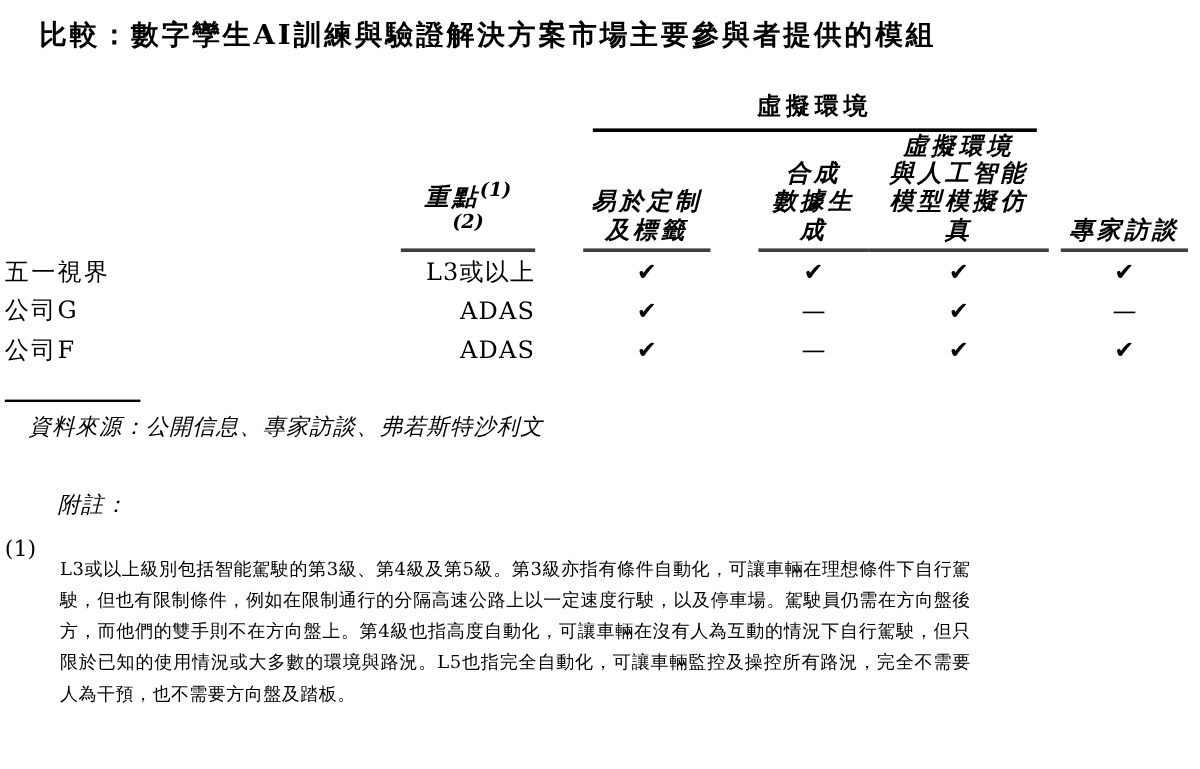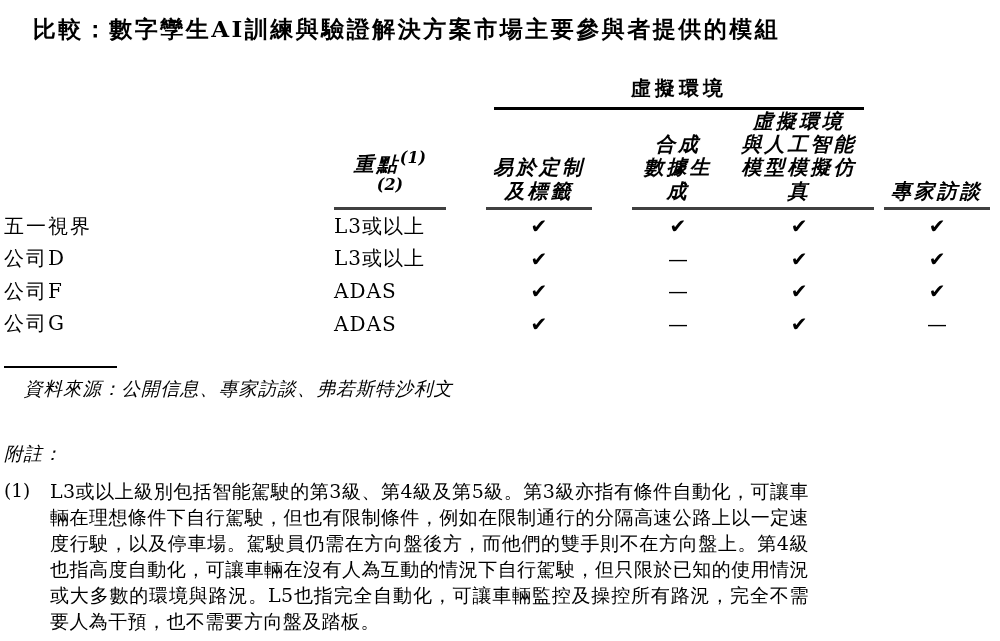--- a/index.html
+++ b/index.html
@@ -49,21 +49,21 @@
     letter-spacing: 3px;
     line-height: 1.16;
     padding: 0 7px 4px 7px;
     border-bottom: 3px solid #404040;
     font-style: italic;
   }
   .hdr-u sup { font-size: 16px; letter-spacing: 0; vertical-align: super; }
 
   tbody.rows td { height: 32.5px; vertical-align: middle; font-size: 20px; }
   td.company { text-align: left; padding-left: 2px; letter-spacing: 2px; }
-  td.focus   { text-align: left; letter-spacing: 1px; }
+  td.focus   { text-align: right; letter-spacing: 1px; }
   td.val     {
     text-align: center;
     font-family: "DejaVu Sans", "Liberation Sans", sans-serif;
     font-size: 20px;
   }
 
   
   .divider {
     width: 113px; height: 0;
     border-top: 2px solid #000;
@@ -74,35 +74,37 @@
     font-size: 18.5px;
     letter-spacing: 1px;
     margin-top: 8px;
     margin-left: 20px;
   }
   .notes-label {
     font-style: italic;
     font-size: 18.5px;
     letter-spacing: 1px;
     margin-top: 40px;
+    margin-left: 44px;
   }
   .notes { margin-top: 12px; }
   .note { display: flex; align-items: flex-start; }
   .note-num {
     flex: 0 0 46px;
     font-size: 18.5px;
     line-height: 26px;
   }
   .note-text {
     flex: 1 1 auto;
     max-width: 918px;
-    font-size: 19px;
+    font-size: 15px;
     line-height: 26px;
     text-align: justify;
     letter-spacing: 0.4px;
+    margin-top: 16px;
   }
 </style>
 </head>
 <body>
 
 <div class="page">
 
   <div class="title">比較：數字孿生AI訓練與驗證解決方案市場主要參與者提供的模組</div>
 
   <table class="cmp">
@@ -149,42 +151,34 @@
     <tbody class="rows">
       <tr>
         <td class="company">五一視界</td>
         <td class="focus">L3或以上</td>
         <td class="val">✔</td>
         <td class="val">✔</td>
         <td class="val">✔</td>
         <td class="val">✔</td>
       </tr>
       <tr>
-        <td class="company">公司D</td>
-        <td class="focus">L3或以上</td>
+        <td class="company">公司G</td>
+        <td class="focus">ADAS</td>
         <td class="val">✔</td>
         <td class="val">—</td>
         <td class="val">✔</td>
-        <td class="val">✔</td>
+        <td class="val">—</td>
       </tr>
       <tr>
         <td class="company">公司F</td>
         <td class="focus">ADAS</td>
         <td class="val">✔</td>
         <td class="val">—</td>
         <td class="val">✔</td>
         <td class="val">✔</td>
-      </tr>
-      <tr>
-        <td class="company">公司G</td>
-        <td class="focus">ADAS</td>
-        <td class="val">✔</td>
-        <td class="val">—</td>
-        <td class="val">✔</td>
-        <td class="val">—</td>
       </tr>
     </tbody>
   </table>
 
   <div class="divider"></div>
 
   <div class="source">資料來源：公開信息、專家訪談、弗若斯特沙利文</div>
 
   <div class="notes-label">附註：</div>
 

